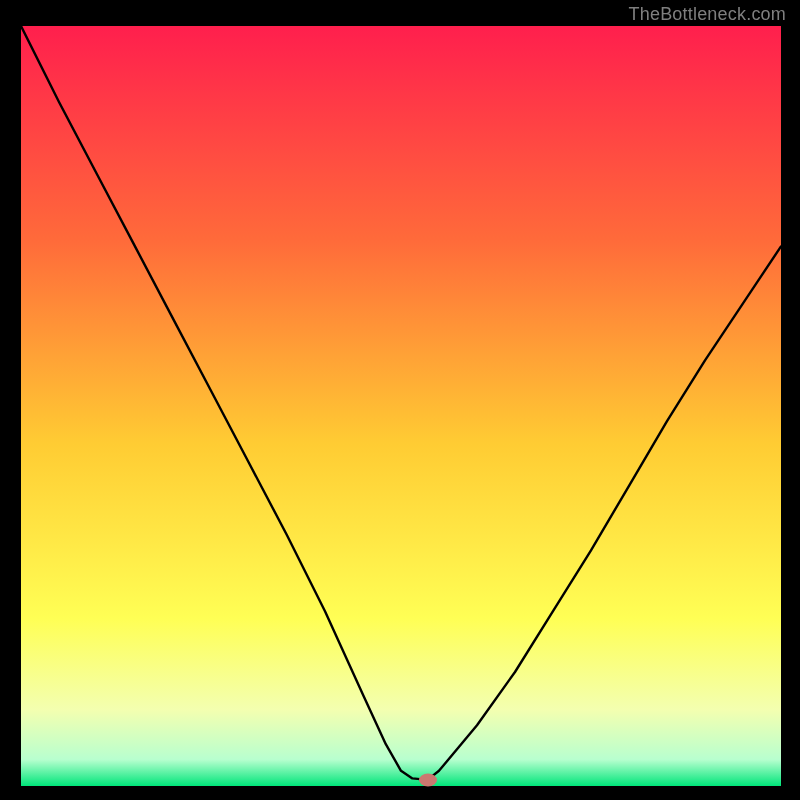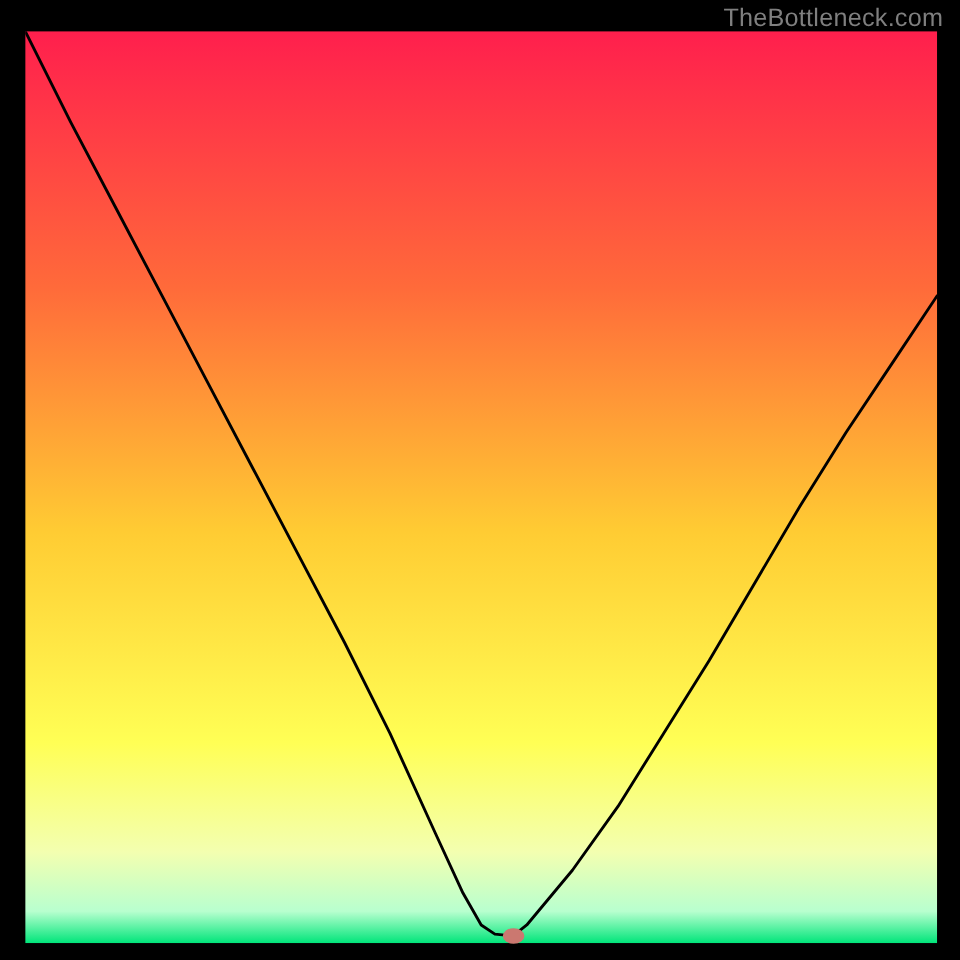--- a/index.html
+++ b/index.html
@@ -15,21 +15,21 @@
     position: relative;
     width: 800px;
     height: 800px;
     background: #000;
   }
   .watermark {
     position: absolute;
     top: 4px;
     right: 14px;
     color: #7f7f7f;
-    font-size: 21px;
+    font-size: 18px;
     font-weight: 500;
     letter-spacing: 0.2px;
     z-index: 10;
   }
   .plot-area {
     position: absolute;
     left: 21px;
     top: 26px;
     width: 760px;
     height: 760px;

